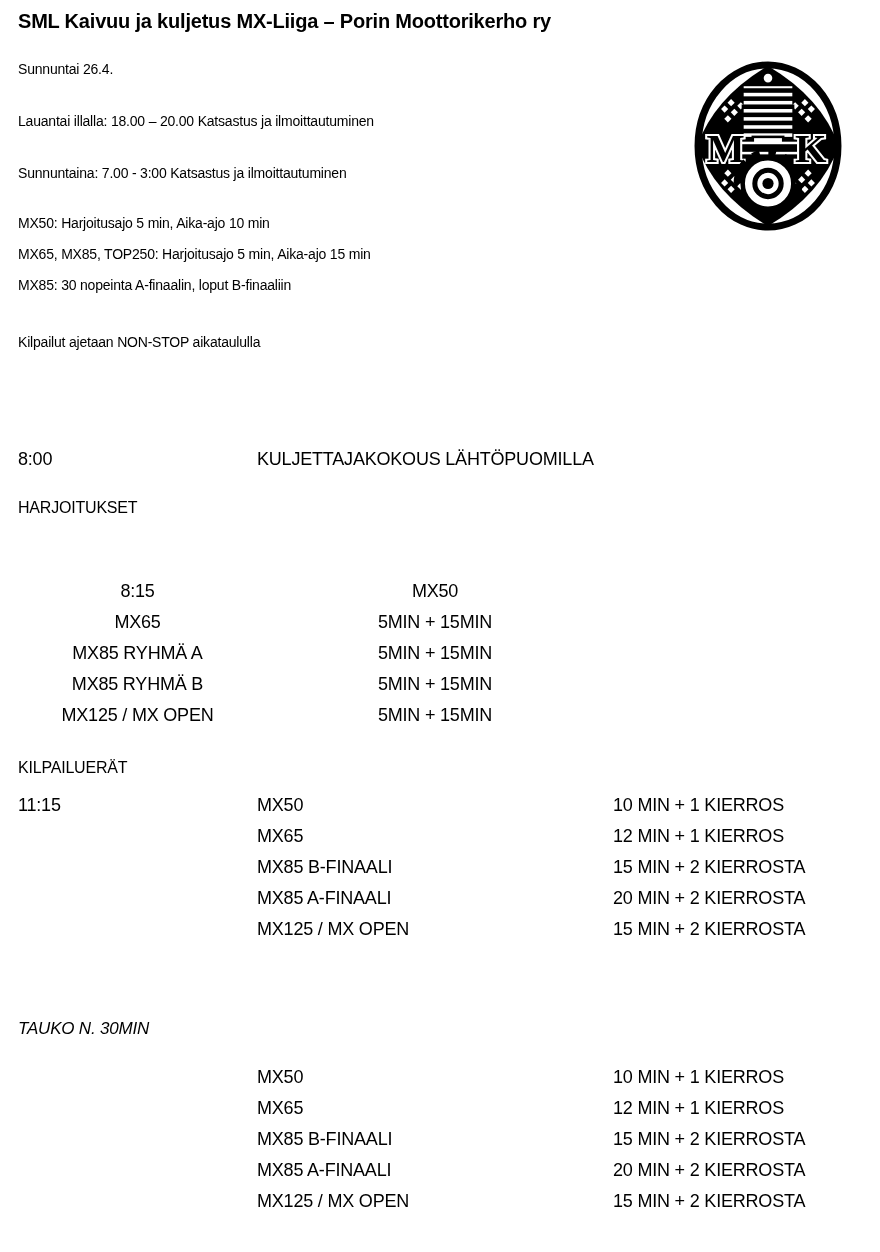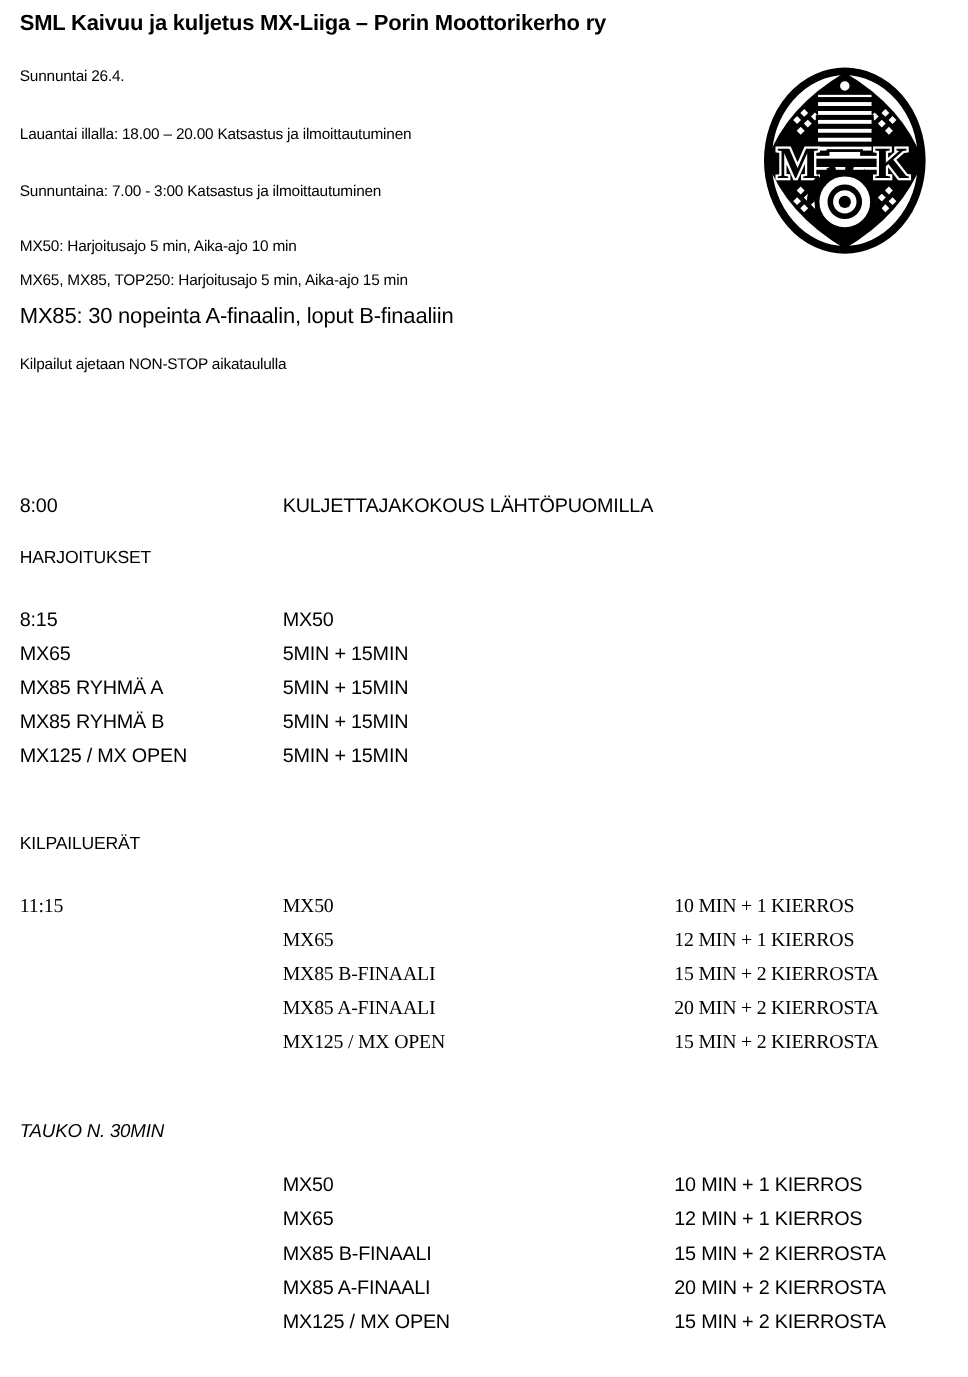--- a/index.html
+++ b/index.html
@@ -10,21 +10,21 @@
     background:#ffffff;
     color:#000000;
     font-family:"Liberation Sans", sans-serif;
     font-size:18px;
     letter-spacing:-0.2px;
     overflow:hidden;
   }
   .abs{position:absolute;left:18px;right:18px;}
   .title{font-size:20px;font-weight:bold;}
   .body-line{font-size:14px;}
-  .small-line{font-size:20px;}
+  .small-line{font-size:14px;}
   .section-heading{font-size:16px;font-weight:normal;}
   .italic-note{font-size:17px;font-style:italic;}
   .sched{display:grid;grid-template-columns:239px 356px auto;}
   .sched .cell{height:31px;line-height:31px;white-space:nowrap;}
   .logo-wrap{position:absolute;left:692px;top:56px;width:152px;height:180px;}
   .logo-wrap svg{display:block;width:100%;height:100%;}
 </style>
 </head>
 <body>
 
@@ -92,49 +92,49 @@
   <div class="abs title" style="top:10px;">SML Kaivuu ja kuljetus MX-Liiga – Porin Moottorikerho ry</div>
 
   <div class="abs body-line" style="top:61px;">Sunnuntai 26.4.</div>
   <div class="abs body-line" style="top:113px;">Lauantai illalla: 18.00 – 20.00 Katsastus ja ilmoittautuminen</div>
   <div class="abs body-line" style="top:165px;">Sunnuntaina: 7.00 - 3:00 Katsastus ja ilmoittautuminen</div>
 
   <div class="abs body-line" style="top:215px;">MX50: Harjoitusajo 5 min, Aika-ajo 10 min</div>
   <div class="abs body-line" style="top:246px;">MX65, MX85, TOP250: Harjoitusajo 5 min, Aika-ajo 15 min</div>
   <div class="abs small-line" style="top:277px;">MX85: 30 nopeinta A-finaalin, loput B-finaaliin</div>
 
-  <div class="abs body-line" style="top:322px;">Kilpailut ajetaan NON-STOP aikataululla</div>
+  <div class="abs body-line" style="top:334px;">Kilpailut ajetaan NON-STOP aikataululla</div>
 
   <div class="abs sched" style="top:444px;">
     <span class="cell">8:00</span>
     <span class="cell" style="grid-column:2 / span 2;">KULJETTAJAKOKOUS LÄHTÖPUOMILLA</span>
   </div>
 
   <div class="abs section-heading" style="top:499px;">HARJOITUKSET</div>
 
-  <div class="abs sched" style="top:548px;">
+  <div class="abs sched" style="top:576px;text-align:center;">
     <span class="cell">8:15</span>
     <span class="cell">MX50</span>
     <span class="cell"></span>
     <span class="cell">MX65</span>
     <span class="cell">5MIN + 15MIN</span>
     <span class="cell"></span>
     <span class="cell">MX85 RYHMÄ A</span>
     <span class="cell">5MIN + 15MIN</span>
     <span class="cell"></span>
     <span class="cell">MX85 RYHMÄ B</span>
     <span class="cell">5MIN + 15MIN</span>
     <span class="cell"></span>
     <span class="cell">MX125 / MX OPEN</span>
     <span class="cell">5MIN + 15MIN</span>
   </div>
 
   <div class="abs section-heading" style="top:759px;">KILPAILUERÄT</div>
 
-  <div class="abs sched" style="top:808px;font-family:Liberation Serif, serif;">
+  <div class="abs sched" style="top:790px;">
     <span class="cell">11:15</span>
     <span class="cell">MX50</span>
     <span class="cell">10 MIN + 1 KIERROS</span>
     <span class="cell"></span>
     <span class="cell">MX65</span>
     <span class="cell">12 MIN + 1 KIERROS</span>
     <span class="cell"></span>
     <span class="cell">MX85 B-FINAALI</span>
     <span class="cell">15 MIN + 2 KIERROSTA</span>
     <span class="cell"></span>

